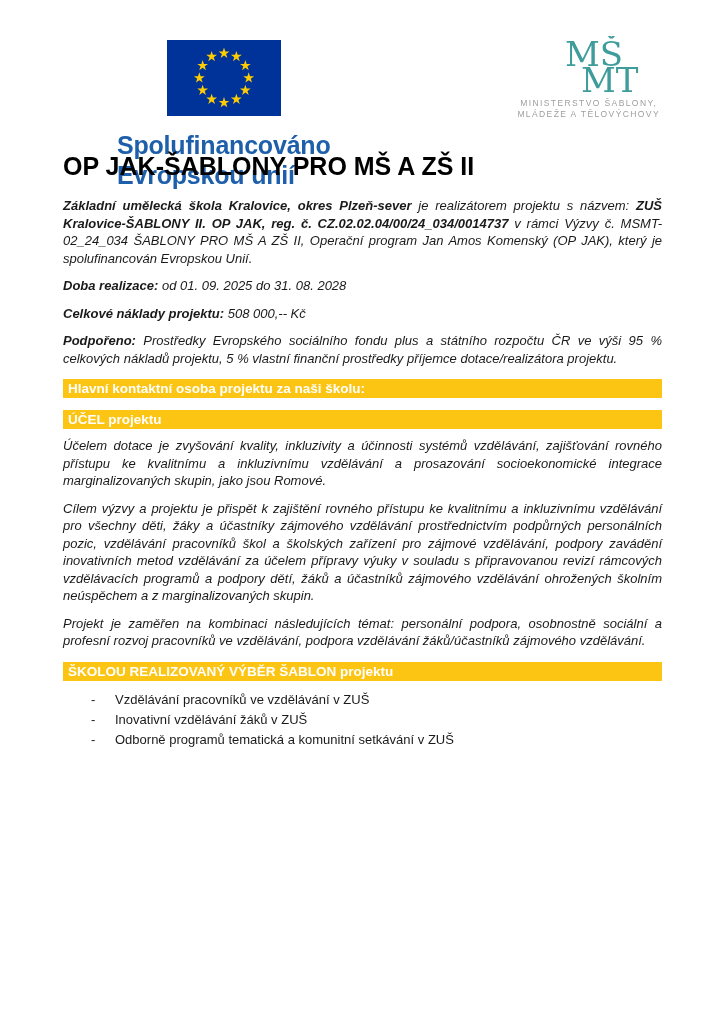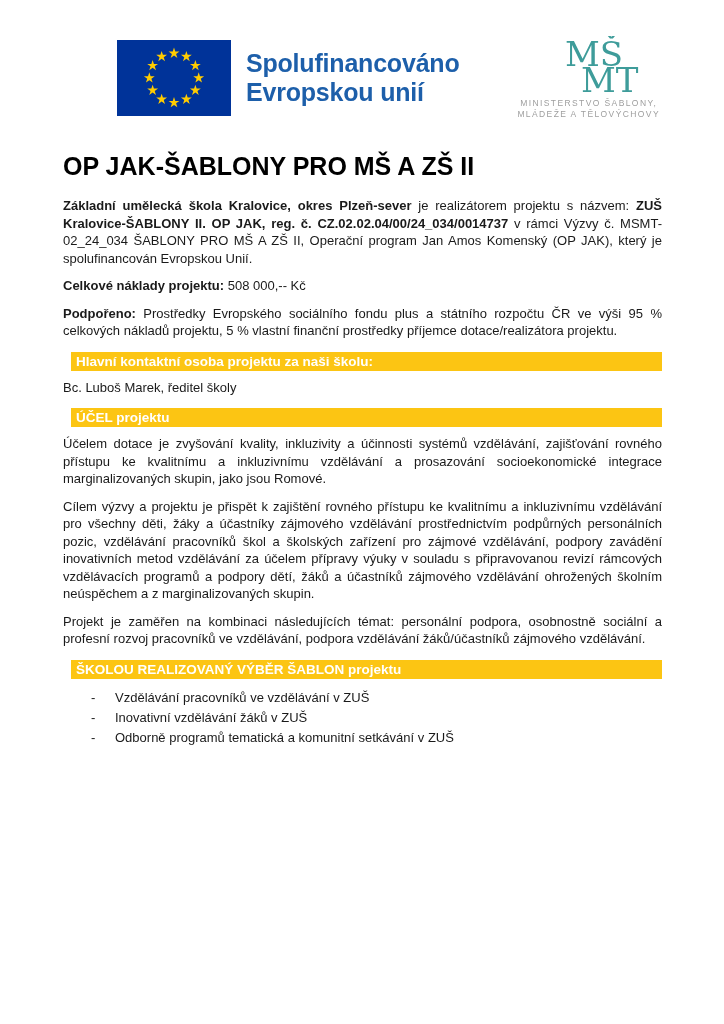--- a/index.html
+++ b/index.html
@@ -21,20 +21,21 @@
     display: flex;
     justify-content: space-between;
     align-items: flex-start;
     height: 86px;
   }
   .eu-logo {
     display: flex;
     align-items: center;
     gap: 15px;
     margin-left: 54px;
+    flex-direction: column;
   }
   .eu-flag { display: block; }
   .eu-text {
     font-weight: bold;
     font-size: 25px;
     line-height: 1.18;
     color: #1D5FAA;
     letter-spacing: -0.2px;
   }
   .msmt-logo {
@@ -61,34 +62,35 @@
     margin: 26px 0 16px 0;
     color: #000000;
   }
 
   
   .body p {
     margin: 0 0 10px 0;
     font-size: 13px;
     line-height: 17.5px;
     text-align: justify;
+    font-style: italic;
   }
   .body p.nojust { text-align: left; }
   b { font-weight: bold; }
 
   
   .section-bar {
     background: #FCC513;
     color: #ffffff;
     font-weight: bold;
     font-size: 13.5px;
     line-height: 19px;
     height: 19px;
     padding: 0 5px;
-    margin: 12px 0 8px 8px;
+    margin: 12px 0 8px 0;
     white-space: nowrap;
     overflow: hidden;
   }
 
   
   .bullet-list { margin-top: 9px; }
   .bullet-row {
     display: flex;
     font-size: 13px;
     line-height: 20px;
@@ -148,27 +150,27 @@
     </div>
 
   </div>
 
   <div class="doc-title">OP JAK-ŠABLONY PRO MŠ A ZŠ II</div>
 
   <div class="body">
 
     <p><b>Základní umělecká škola Kralovice, okres Plzeň-sever</b><span> je realizátorem projektu s názvem: </span><b>ZUŠ Kralovice-ŠABLONY II. OP JAK, reg. č. CZ.02.02.04/00/24_034/0014737</b><span> v rámci Výzvy č. MSMT- 02_24_034 ŠABLONY PRO MŠ A ZŠ II, Operační program Jan Amos Komenský (OP JAK), který je spolufinancován Evropskou Unií.</span></p>
 
+    <p class="nojust"><b>Doba realizace:</b><span> od 01. 09. 2025 do 31. 08. 2028</span></p>
 
     <p class="nojust"><b>Celkové náklady projektu:</b><span> 508 000,-- Kč</span></p>
 
     <p><b>Podpořeno:</b><span> Prostředky Evropského sociálního fondu plus a státního rozpočtu ČR ve výši 95 % celkových nákladů projektu, 5 % vlastní finanční prostředky příjemce dotace/realizátora projektu.</span></p>
 
     <div class="section-bar"><span>Hlavní kontaktní osoba projektu za naši školu:</span></div>
-    <p class="nojust">Bc. Luboš Marek, ředitel školy</p>
 
     <div class="section-bar"><span>ÚČEL projektu</span></div>
     <p>Účelem dotace je zvyšování kvality, inkluzivity a účinnosti systémů vzdělávání, zajišťování rovného přístupu ke kvalitnímu a inkluzivnímu vzdělávání a prosazování socioekonomické integrace marginalizovaných skupin, jako jsou Romové.</p>
 
     <p>Cílem výzvy a projektu je přispět k zajištění rovného přístupu ke kvalitnímu a inkluzivnímu vzdělávání pro všechny děti, žáky a účastníky zájmového vzdělávání prostřednictvím podpůrných personálních pozic, vzdělávání pracovníků škol a školských zařízení pro zájmové vzdělávání, podpory zavádění inovativních metod vzdělávání za účelem přípravy výuky v souladu s připravovanou revizí rámcových vzdělávacích programů a podpory dětí, žáků a účastníků zájmového vzdělávání ohrožených školním neúspěchem a z marginalizovaných skupin.</p>
     <p>Projekt je zaměřen na kombinaci následujících témat: personální podpora, osobnostně sociální a profesní rozvoj pracovníků ve vzdělávání, podpora vzdělávání žáků/účastníků zájmového vzdělávání.</p>
 
     <div class="section-bar"><span>ŠKOLOU REALIZOVANÝ VÝBĚR ŠABLON projektu</span></div>
 
     <div class="bullet-list">

